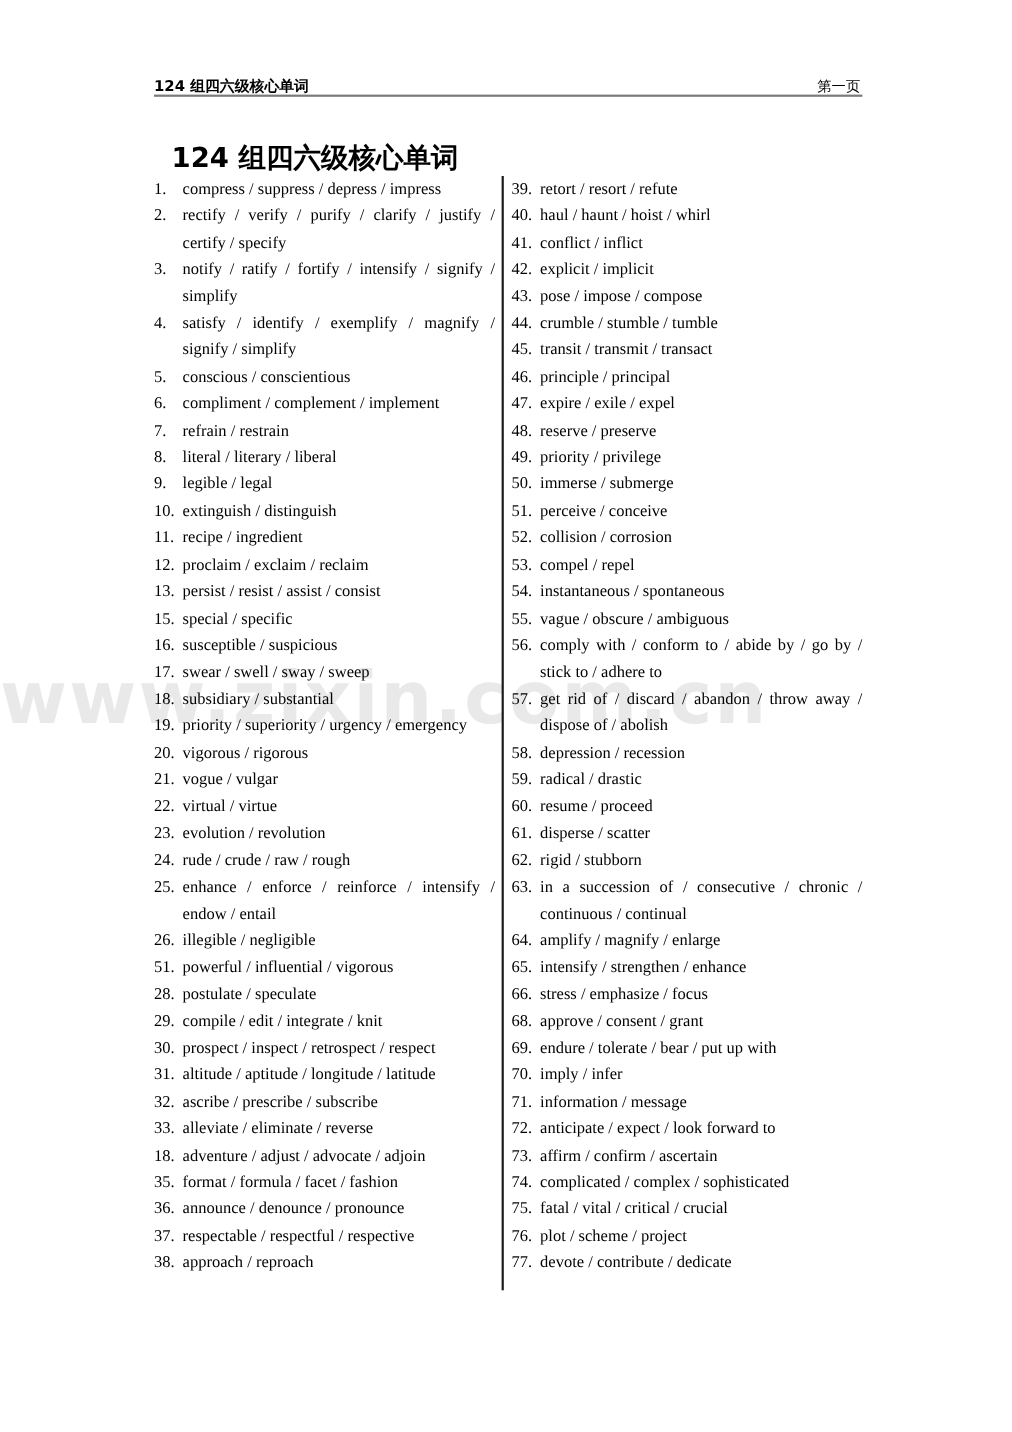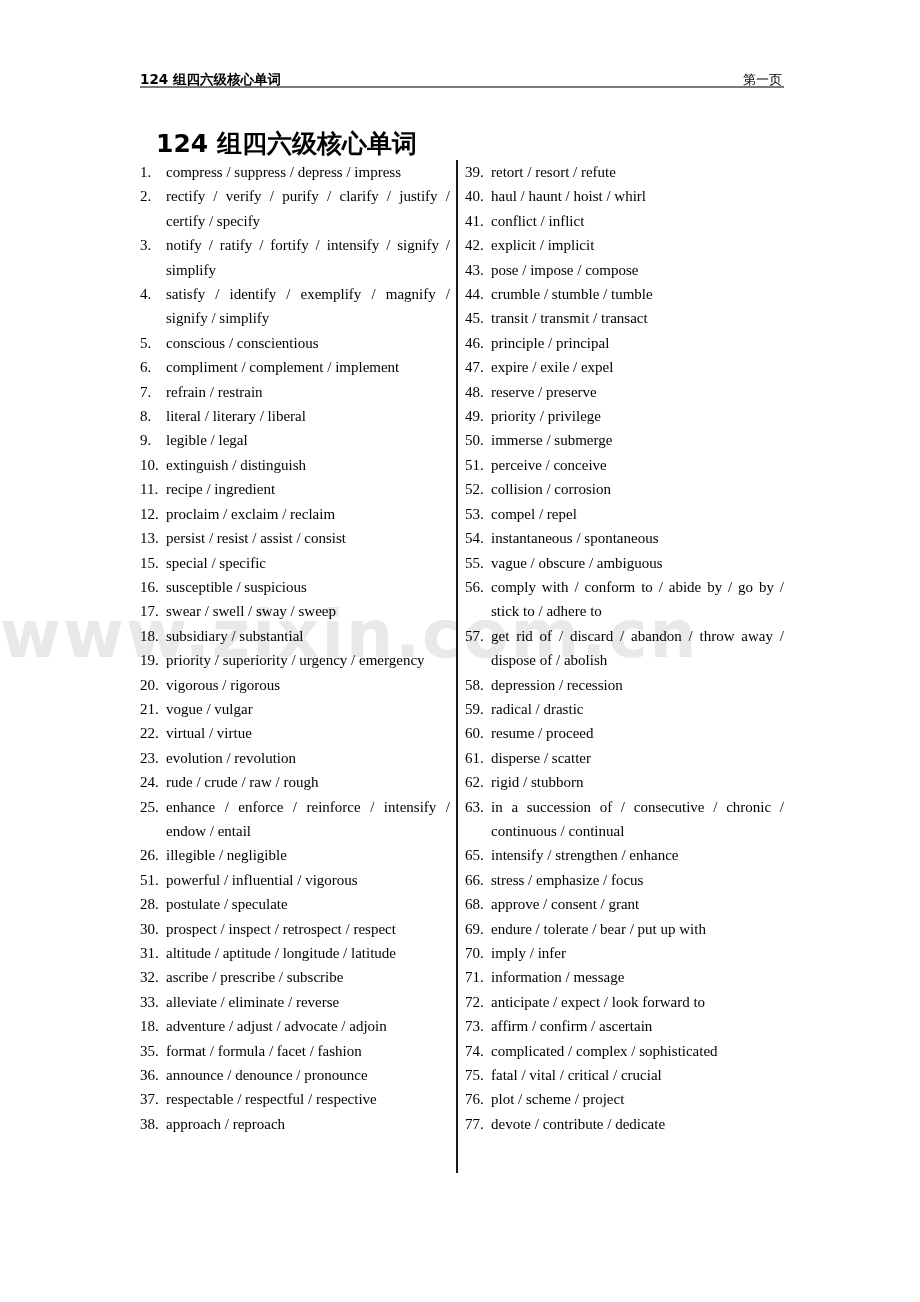--- a/index.html
+++ b/index.html
@@ -36,21 +36,21 @@
   }
   .header-left {
     font-family: "DejaVu Sans", "Liberation Sans", sans-serif;
     font-size: 13.5px;
     font-weight: bold;
     letter-spacing: 0px;
     line-height: 1;
     white-space: nowrap;
   }
   .header-right {
-    font-family: Liberation Serif, serif;
+    font-family: Liberation Mono, monospace;
     font-size: 13px;
     line-height: 1;
     white-space: nowrap;
     padding-right: 2px;
   }
   .header-rule {
     position: absolute;
     left: 140px;
     top: 86px;
     width: 644px;
@@ -267,20 +267,24 @@
           </li>
           <li>
             <span class="num">51.</span>
             <span class="txt">powerful / influential / vigorous</span>
           </li>
           <li>
             <span class="num">28.</span>
             <span class="txt">postulate / speculate</span>
           </li>
           <li>
+            <span class="num">29.</span>
+            <span class="txt">compile / edit / integrate / knit</span>
+          </li>
+          <li>
             <span class="num">30.</span>
             <span class="txt">prospect / inspect / retrospect / respect</span>
           </li>
           <li>
             <span class="num">31.</span>
             <span class="txt">altitude / aptitude / longitude / latitude</span>
           </li>
           <li>
             <span class="num">32.</span>
             <span class="txt">ascribe / prescribe / subscribe</span>
@@ -406,20 +410,24 @@
             <span class="num">61.</span>
             <span class="txt">disperse / scatter</span>
           </li>
           <li>
             <span class="num">62.</span>
             <span class="txt">rigid / stubborn</span>
           </li>
           <li class="wrap">
             <span class="num">63.</span>
             <span class="txt">in a succession of / consecutive / chronic / continuous / continual</span>
+          </li>
+          <li>
+            <span class="num">64.</span>
+            <span class="txt">amplify / magnify / enlarge</span>
           </li>
           <li>
             <span class="num">65.</span>
             <span class="txt">intensify / strengthen / enhance</span>
           </li>
           <li>
             <span class="num">66.</span>
             <span class="txt">stress / emphasize / focus</span>
           </li>
           <li>

